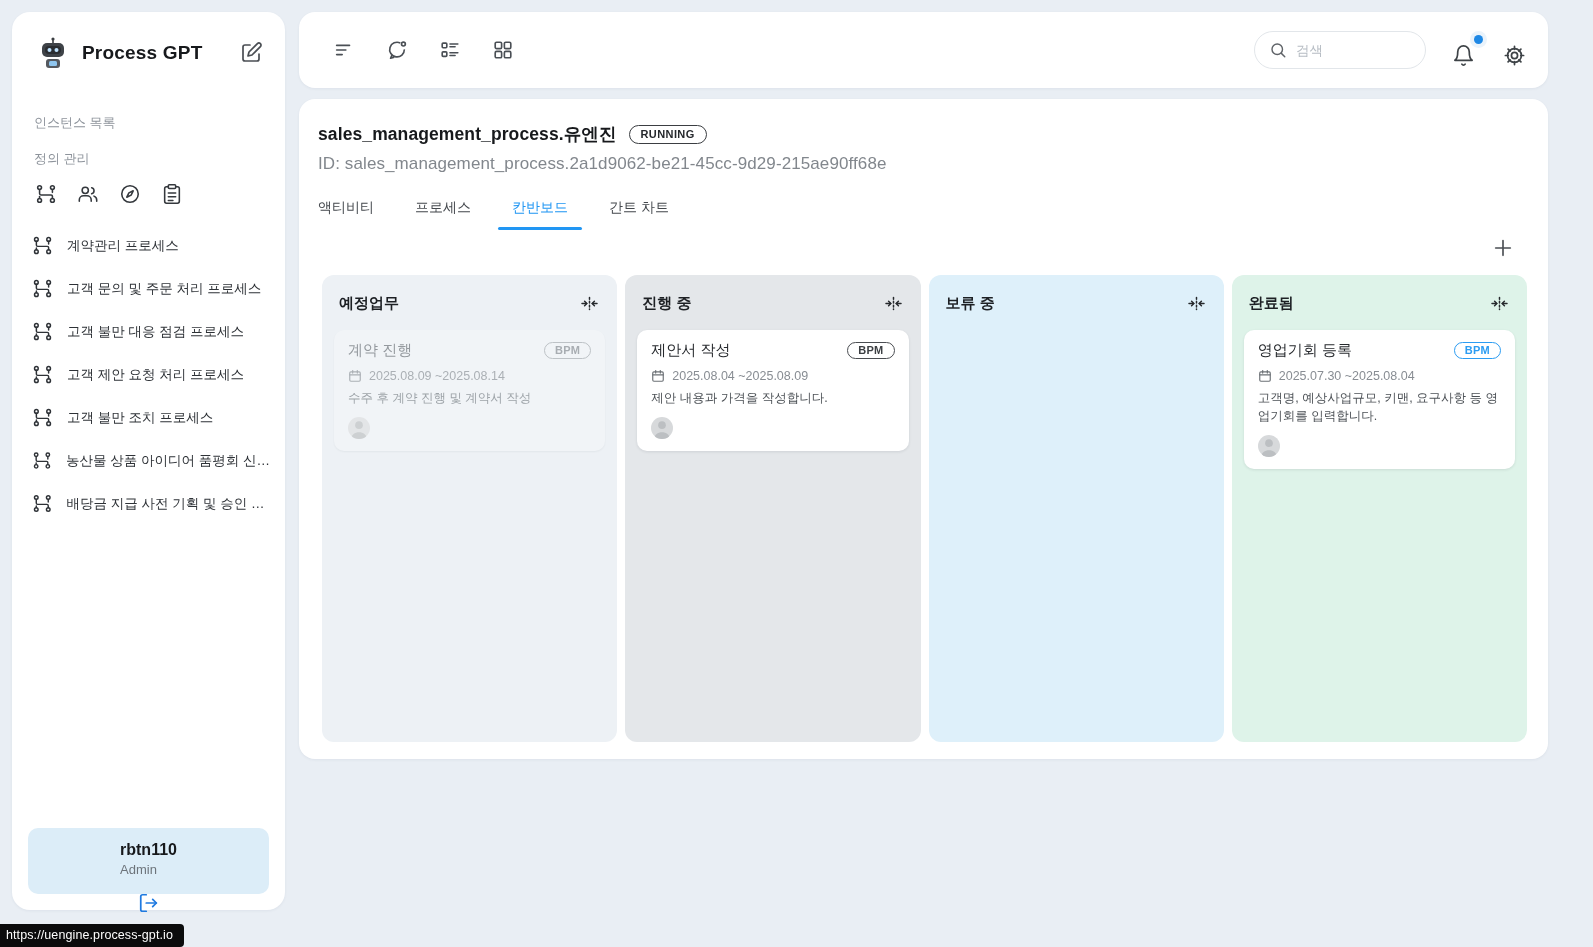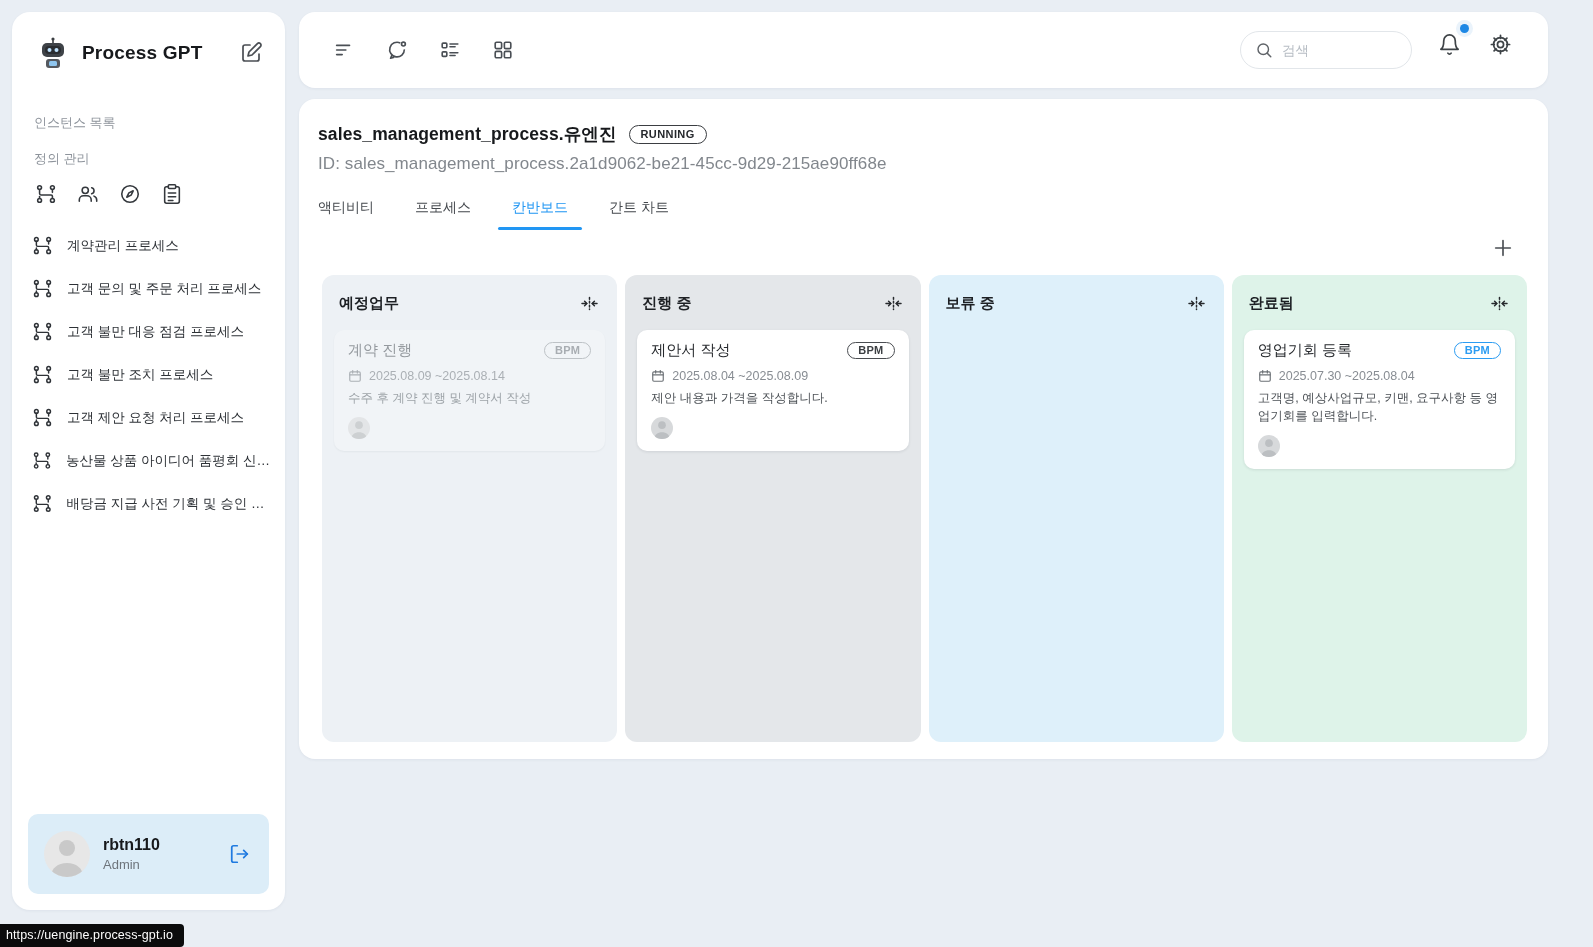--- a/index.html
+++ b/index.html
@@ -32,40 +32,40 @@
   .process-list { margin-top:10px; }
   .process-item {
     display:flex; align-items:center; gap:14px;
     height:43px; padding:0 14px 0 20px; cursor:pointer;
   }
   .process-label {
     font-size:13.5px; color:#2e3237; white-space:nowrap; overflow:hidden; text-overflow:ellipsis;
   }
 
   .user-panel {
-    position:absolute; left:16px; right:16px; bottom:16px; height:80px;
+    position:absolute; left:16px; right:16px; bottom:16px; height:66px;
     background:#dcedf8; border-radius:10px;
-    display:flex; align-items:center; gap:13px; padding:0 16px;
+    display:flex; align-items:center; gap:13px; padding:0 16px;flex-direction:column;
   }
   .avatar-lg {
     width:46px; height:46px; border-radius:50%; background:#e7e7e7;
     display:flex; align-items:flex-end; justify-content:center; overflow:hidden;
   }
   .user-meta { flex:1; }
   .user-name { font-size:16px; font-weight:700; color:#17191c; }
   .user-role { font-size:13px; color:#6d747b; margin-top:3px; }
 
   
   .topbar {
     position:absolute; left:299px; top:12px; width:1249px; height:76px;
     background:#fff; border-radius:16px; box-shadow:0 1px 3px rgba(30,50,80,.06);
     display:flex; align-items:center;
   }
   .topbar-left { display:flex; align-items:center; gap:27px; padding-left:32px; }
-  .topbar-right { margin-left:auto; display:flex; align-items:flex-start; gap:24px; padding-right:34px; }
+  .topbar-right { margin-left:auto; display:flex; align-items:flex-end; gap:24px; padding-right:20px; }
   .search-pill {
     width:172px; height:38px; border:1px solid #e2e6ea; border-radius:20px;
     display:flex; align-items:center; gap:9px; padding:0 14px; background:#fff;
   }
   .search-pill input {
     border:none; outline:none; width:100%; font-size:13.5px; color:#333;
     font-family:"Liberation Sans", sans-serif; background:transparent;
   }
   .search-pill input::placeholder { color:#b7bdc4; }
   .bell-wrap { position:relative; }
@@ -258,33 +258,33 @@
     <div class="process-item">
       <svg width="21" height="21" viewBox="0 0 24 24" fill="none" stroke="#2e3237" stroke-width="1.7" stroke-linecap="round">
           <circle cx="5" cy="5" r="2.1"></circle>
           <circle cx="19" cy="5" r="2.1"></circle>
           <circle cx="5" cy="19" r="2.1"></circle>
           <circle cx="19" cy="19" r="2.1"></circle>
           <path d="M5 7.2v4.3c0 .8.7 1.5 1.5 1.5h11c.8 0 1.5.7 1.5 1.5v2.4"></path>
           <path d="M19 7.2v3"></path>
           <path d="M5 16.8v-2"></path>
         </svg>
+      <span class="process-label">고객 제안 요청 처리 프로세스</span>
+    </div>
+    <div class="process-item">
+      <svg width="21" height="21" viewBox="0 0 24 24" fill="none" stroke="#2e3237" stroke-width="1.7" stroke-linecap="round">
+          <circle cx="5" cy="5" r="2.1"></circle>
+          <circle cx="19" cy="5" r="2.1"></circle>
+          <circle cx="5" cy="19" r="2.1"></circle>
+          <circle cx="19" cy="19" r="2.1"></circle>
+          <path d="M5 7.2v4.3c0 .8.7 1.5 1.5 1.5h11c.8 0 1.5.7 1.5 1.5v2.4"></path>
+          <path d="M19 7.2v3"></path>
+          <path d="M5 16.8v-2"></path>
+        </svg>
       <span class="process-label">고객 불만 조치 프로세스</span>
-    </div>
-    <div class="process-item">
-      <svg width="21" height="21" viewBox="0 0 24 24" fill="none" stroke="#2e3237" stroke-width="1.7" stroke-linecap="round">
-          <circle cx="5" cy="5" r="2.1"></circle>
-          <circle cx="19" cy="5" r="2.1"></circle>
-          <circle cx="5" cy="19" r="2.1"></circle>
-          <circle cx="19" cy="19" r="2.1"></circle>
-          <path d="M5 7.2v4.3c0 .8.7 1.5 1.5 1.5h11c.8 0 1.5.7 1.5 1.5v2.4"></path>
-          <path d="M19 7.2v3"></path>
-          <path d="M5 16.8v-2"></path>
-        </svg>
-      <span class="process-label">고객 제안 요청 처리 프로세스</span>
     </div>
     <div class="process-item">
       <svg width="21" height="21" viewBox="0 0 24 24" fill="none" stroke="#2e3237" stroke-width="1.7" stroke-linecap="round">
           <circle cx="5" cy="5" r="2.1"></circle>
           <circle cx="19" cy="5" r="2.1"></circle>
           <circle cx="5" cy="19" r="2.1"></circle>
           <circle cx="19" cy="19" r="2.1"></circle>
           <path d="M5 7.2v4.3c0 .8.7 1.5 1.5 1.5h11c.8 0 1.5.7 1.5 1.5v2.4"></path>
           <path d="M19 7.2v3"></path>
           <path d="M5 16.8v-2"></path>

